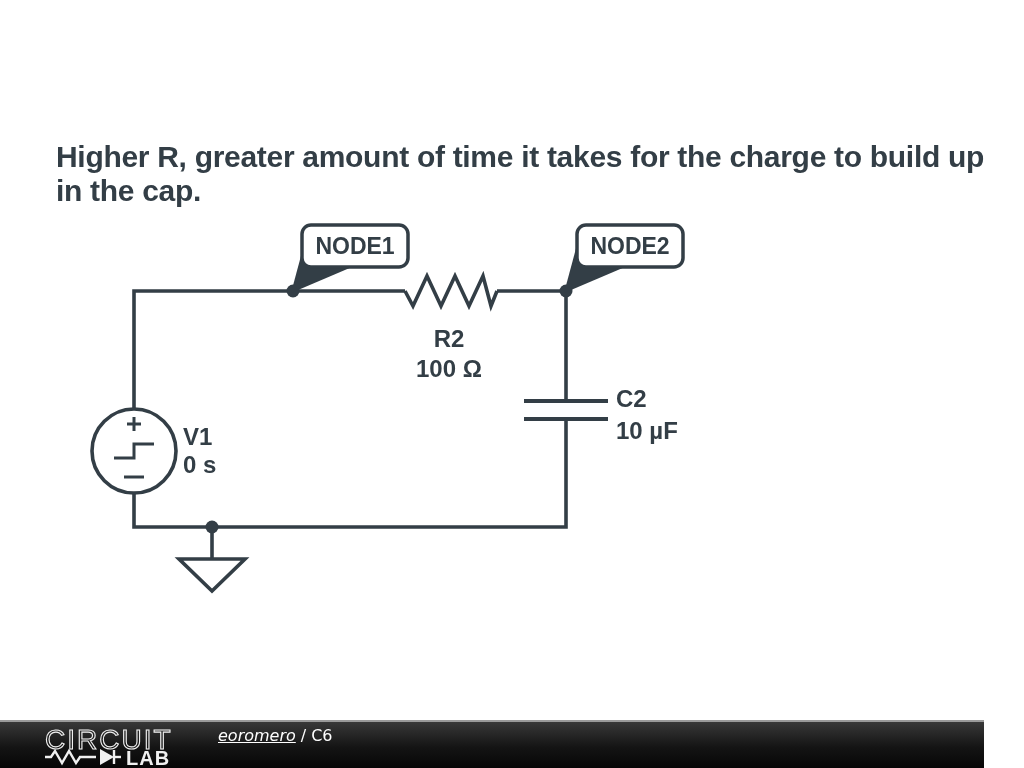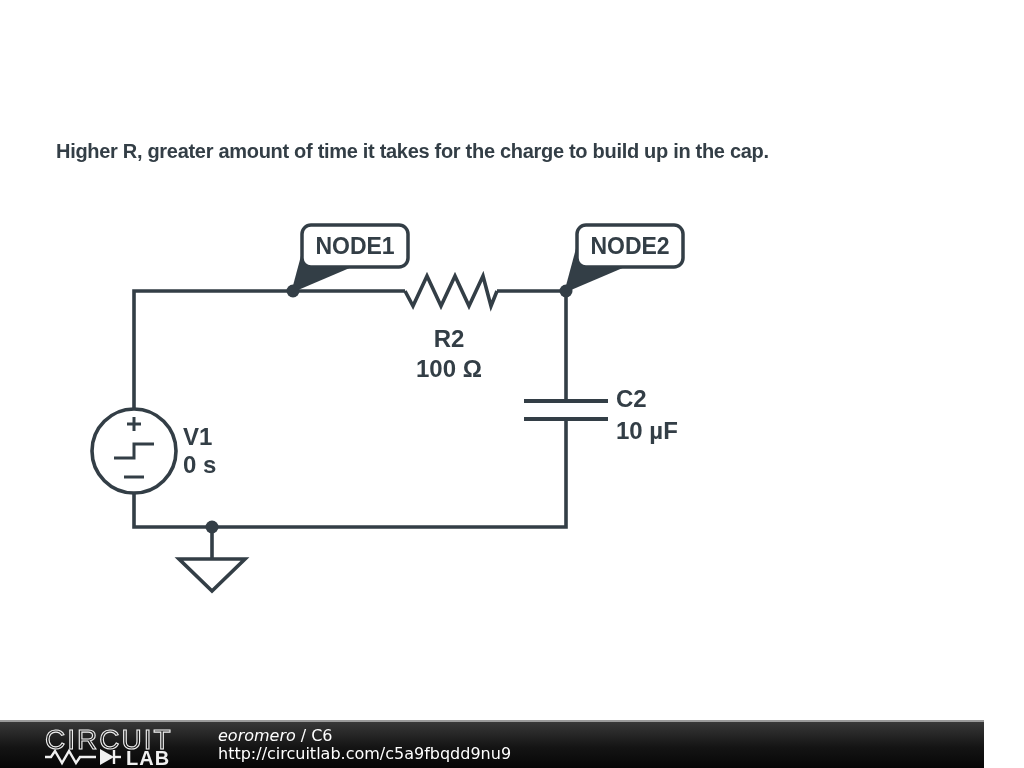--- a/index.html
+++ b/index.html
@@ -2,37 +2,37 @@
 <html><head>
 <meta charset="utf-8">
 <style>
   html,body{margin:0;padding:0;}
   body{
     width:1024px;height:768px;position:relative;overflow:hidden;
     background:#ffffff;font-family:"Liberation Sans",sans-serif;
   }
   .title{
     position:absolute;left:56px;top:140px;width:940px;
-    font-size:20px;font-weight:bold;letter-spacing:-0.3px;color:#333e46;
+    font-size:30px;font-weight:bold;letter-spacing:-0.3px;color:#333e46;
   }
   .schematic{position:absolute;left:0;top:0;}
   .schematic text{
     font-family:"Liberation Sans",sans-serif;font-weight:bold;fill:#333e46;
   }
   .footer{
     position:absolute;left:0;bottom:0;width:984px;height:46px;
     border-top:2px solid #9a9a9a;
     background:linear-gradient(to bottom,#383838 0%,#141414 55%,#060606 100%);
   }
   .logo{position:absolute;left:44px;top:2px;}
   .credit{
     position:absolute;left:218px;top:5px;color:#ffffff;
     font-family:"DejaVu Sans",sans-serif;font-size:16px;line-height:17px;
   }
-  .credit .author{font-style:italic;}
+  .credit .author{font-style:italic;text-decoration:underline;}
   .credit .sep{margin:0 5px;}
   .credit .proj{font-weight:normal;}
   .credit .url{display:block;margin-top:1px;color:#ffffff;text-decoration:none;}
 </style>
 </head>
 <body>
 
 <div class="title">Higher R, greater amount of time it takes for the charge to build up in the cap.</div>
 
 <svg class="schematic" width="1024" height="720" viewBox="0 0 1024 720">
@@ -99,15 +99,14 @@
       <path d="M70,26 V40"></path>
       <path d="M70,33 h7"></path>
     </g>
     <polygon points="56,25 56,41 70,33" fill="#f0f0f0"></polygon>
     <text x="82" y="41" font-family="Liberation Sans,sans-serif" font-size="20" font-weight="bold" letter-spacing="1" fill="#f0f0f0">LAB</text>
   </svg>
   <div class="credit">
     <span>
       <span class="author">eoromero</span><span class="sep">/</span><span class="proj">C6</span>
     </span>
-    <a class="url">http://circuitlab.com/c5a9fbqdd9nu9</a>
   </div>
 </div>
 
 </body></html>

